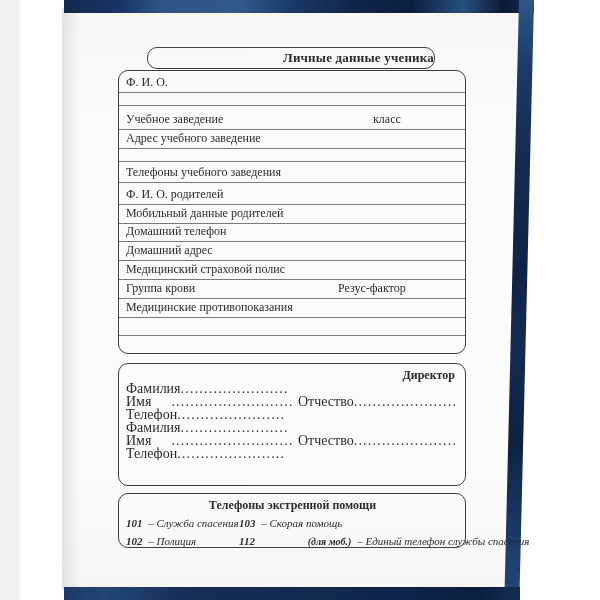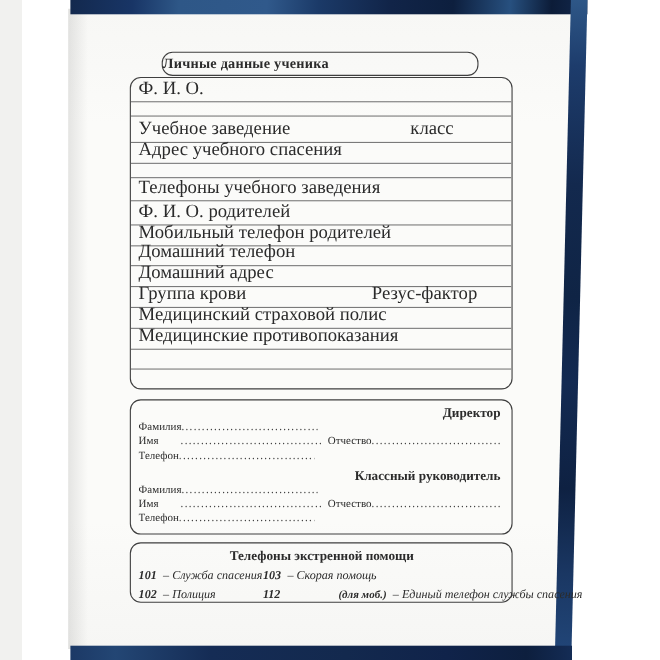--- a/index.html
+++ b/index.html
@@ -36,42 +36,42 @@
   .cover-bottom{
     position:absolute;left:64px;top:587px;width:456px;height:13px;
     background:linear-gradient(90deg,
       #1c3966 0%,#234674 9%,#152c55 28%,var(--cover-navy) 55%,
       #10234a 75%,var(--cover-dark) 91%,#142c55 100%);
   }
   
   .title-box{
     position:absolute;left:147px;top:47px;width:286px;height:20px;
     border:1.4px solid #3f3f3f;border-radius:10px;background:transparent;
-    display:flex;align-items:center;justify-content:flex-start;
+    display:flex;align-items:center;justify-content:flex-end;
   }
   .title-box span{font-weight:bold;font-size:13px;letter-spacing:.2px;}
   .frame-box{
     position:absolute;border:1.4px solid #3f3f3f;border-radius:10px;
     background:transparent;box-sizing:border-box;
   }
   #main-box{left:118px;top:70px;width:348px;height:284px;overflow:hidden;}
   .form-row{
     position:relative;box-sizing:border-box;
     border-bottom:1px solid #7a7a7a;
-    font-size:17px;
+    font-size:12px;
   }
   .form-row.last{border-bottom:none;}
   .form-row .lbl{position:absolute;left:7px;bottom:2px;white-space:nowrap;}
   .form-row .rlbl{position:absolute;bottom:2px;white-space:nowrap;}
   .rlbl.klass{left:254px;}
   .rlbl.rezus{left:219px;}
   
   #staff-box{left:118px;top:363px;width:348px;height:123px;padding:4px 10px 0 7px;}
   .sec-header{height:14px;line-height:14px;text-align:right;font-weight:bold;font-size:12px;}
-  .dot-row{display:flex;height:13px;line-height:13px;font-size:10px;white-space:nowrap;}
+  .dot-row{display:flex;height:13px;line-height:13px;font-size:14px;white-space:nowrap;}
   .dot-cell{display:flex;overflow:hidden;white-space:nowrap;}
   .dot-cell .leader{flex:1;overflow:hidden;letter-spacing:1.2px;color:#3c3c3c;}
   .w-surname{width:163px;}
   .w-name-first{width:166px;margin-right:6px;gap:20px;}
   .w-phone{width:160px;align-items:center;}
   .w-rest{flex:1;}
   .gap-top{margin-top:4px;}
   
   #emerg-box{left:118px;top:493px;width:348px;height:55px;padding:4px 6px 0 7px;}
   .emerg-header{height:14px;line-height:14px;text-align:center;font-weight:bold;font-size:12px;}
@@ -101,48 +101,48 @@
       <span class="lbl">Ф. И. О.</span>
     </div>
     <div class="form-row" style="height:13px">
       <span class="lbl"></span>
     </div>
     <div class="form-row" style="height:24px">
       <span class="lbl">Учебное заведение</span>
       <span class="rlbl klass">класс</span>
     </div>
     <div class="form-row" style="height:19px">
-      <span class="lbl">Адрес учебного спасения</span>
+      <span class="lbl">Адрес учебного заведение</span>
     </div>
     <div class="form-row" style="height:13px">
       <span class="lbl"></span>
     </div>
     <div class="form-row" style="height:21px">
       <span class="lbl">Телефоны учебного заведения</span>
     </div>
     <div class="form-row" style="height:22px">
       <span class="lbl">Ф. И. О. родителей</span>
     </div>
     <div class="form-row" style="height:19px">
-      <span class="lbl">Мобильный телефон родителей</span>
+      <span class="lbl">Мобильный данные родителей</span>
     </div>
     <div class="form-row" style="height:18px">
       <span class="lbl">Домашний телефон</span>
     </div>
     <div class="form-row" style="height:19px">
       <span class="lbl">Домашний адрес</span>
     </div>
     <div class="form-row" style="height:19px">
+      <span class="lbl">Медицинский страховой полис</span>
+    </div>
+    <div class="form-row" style="height:19px">
       <span class="lbl">Группа крови</span>
       <span class="rlbl rezus">Резус-фактор</span>
     </div>
     <div class="form-row" style="height:19px">
-      <span class="lbl">Медицинский страховой полис</span>
-    </div>
-    <div class="form-row" style="height:19px">
       <span class="lbl">Медицинские противопоказания</span>
     </div>
     <div class="form-row" style="height:18px">
       <span class="lbl"></span>
     </div>
     <div class="form-row last" style="height:16px">
       <span class="lbl"></span>
     </div>
   </div>
 
@@ -164,21 +164,20 @@
         <span class="leader">........................................................................................</span>
       </div>
     </div>
     <div class="dot-row">
       <div class="dot-cell w-phone">
         <span>Телефон</span>
         <span class="leader">........................................................................................</span>
       </div>
     </div>
 
-    <div class="sec-header gap-top">Классный руководитель</div>
     <div class="dot-row">
       <div class="dot-cell w-surname">
         <span>Фамилия</span>
         <span class="leader">........................................................................................</span>
       </div>
     </div>
     <div class="dot-row">
       <div class="dot-cell w-name-first">
         <span>Имя</span>
         <span class="leader">........................................................................................</span>

